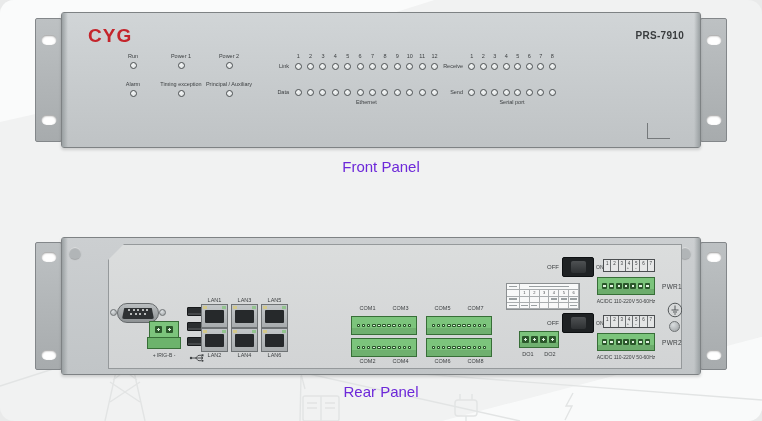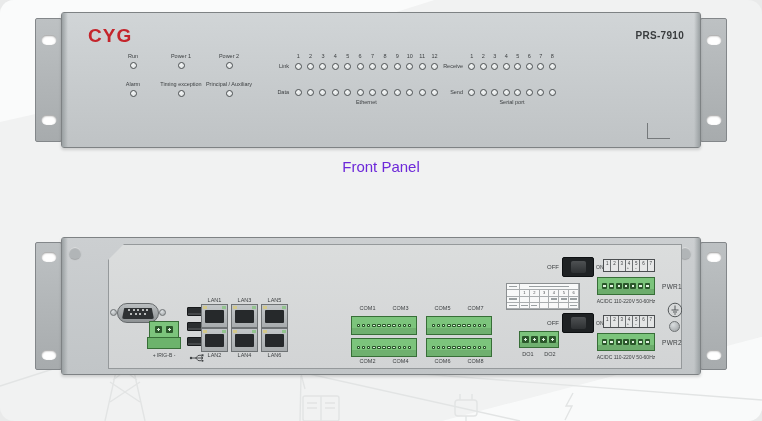--- a/index.html
+++ b/index.html
@@ -677,13 +677,14 @@
           <g stroke="#55595b" stroke-width="1" fill="none">
             <circle cx="8" cy="8" r="6.8"></circle>
             <path d="M8 3.5 V8 M4.5 8 H11.5 M6 10 H10 M7.2 12 H8.8"></path>
           </g>
         </svg>
         <div class="stud"></div>
       </div>
     </div>
   </div>
 
+  <div class="caption" id="cap-rear">Rear Panel</div>
 </div>
 
 </body></html>

